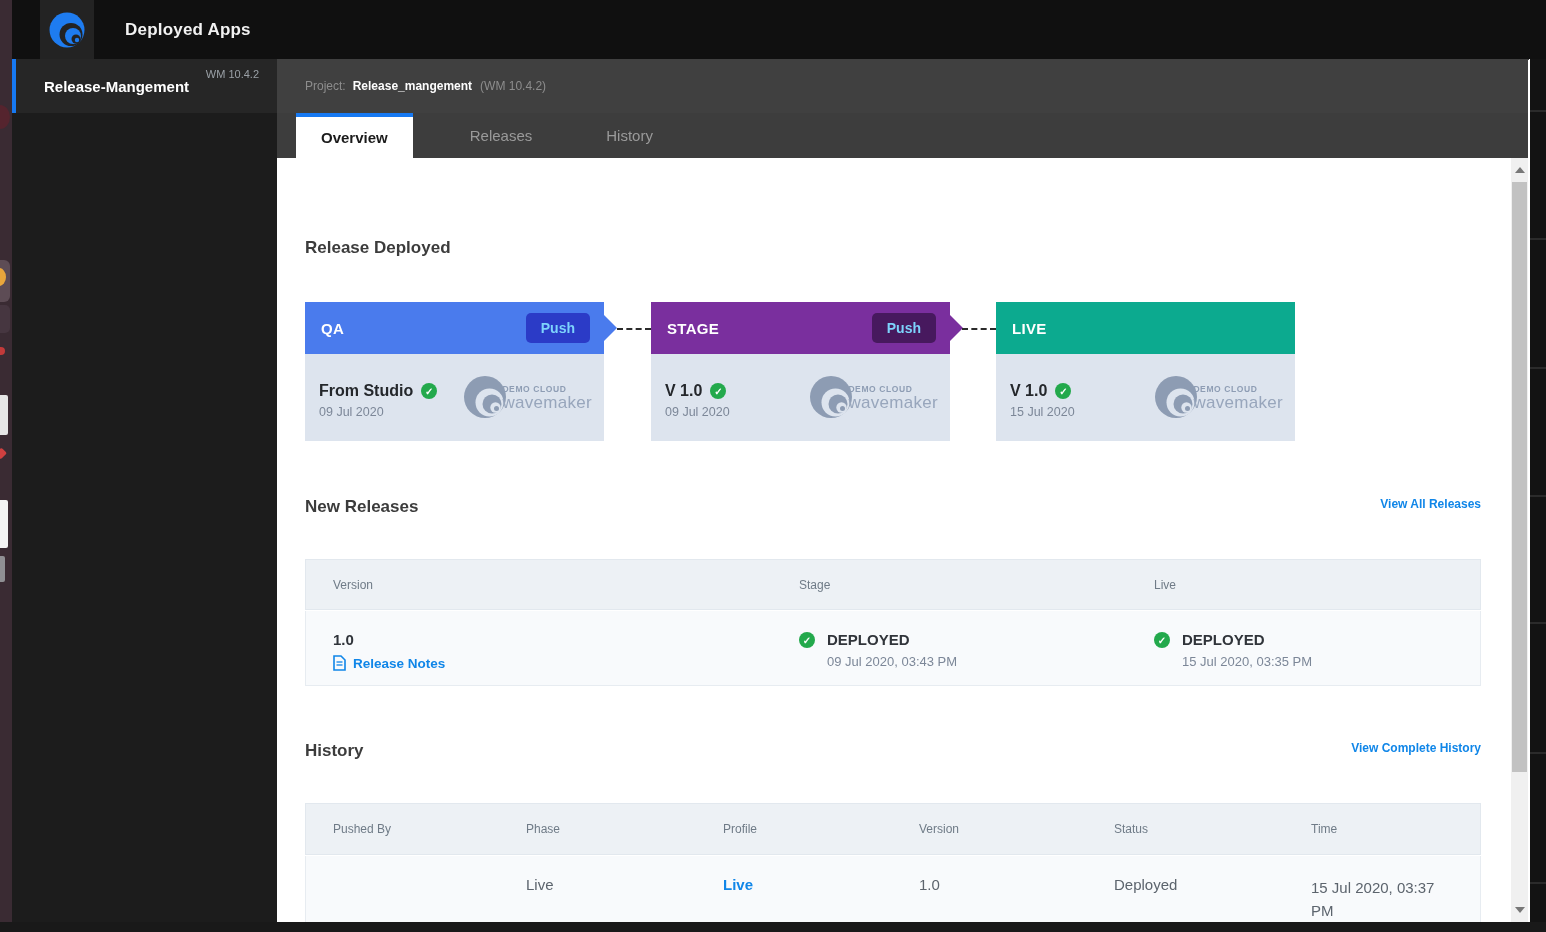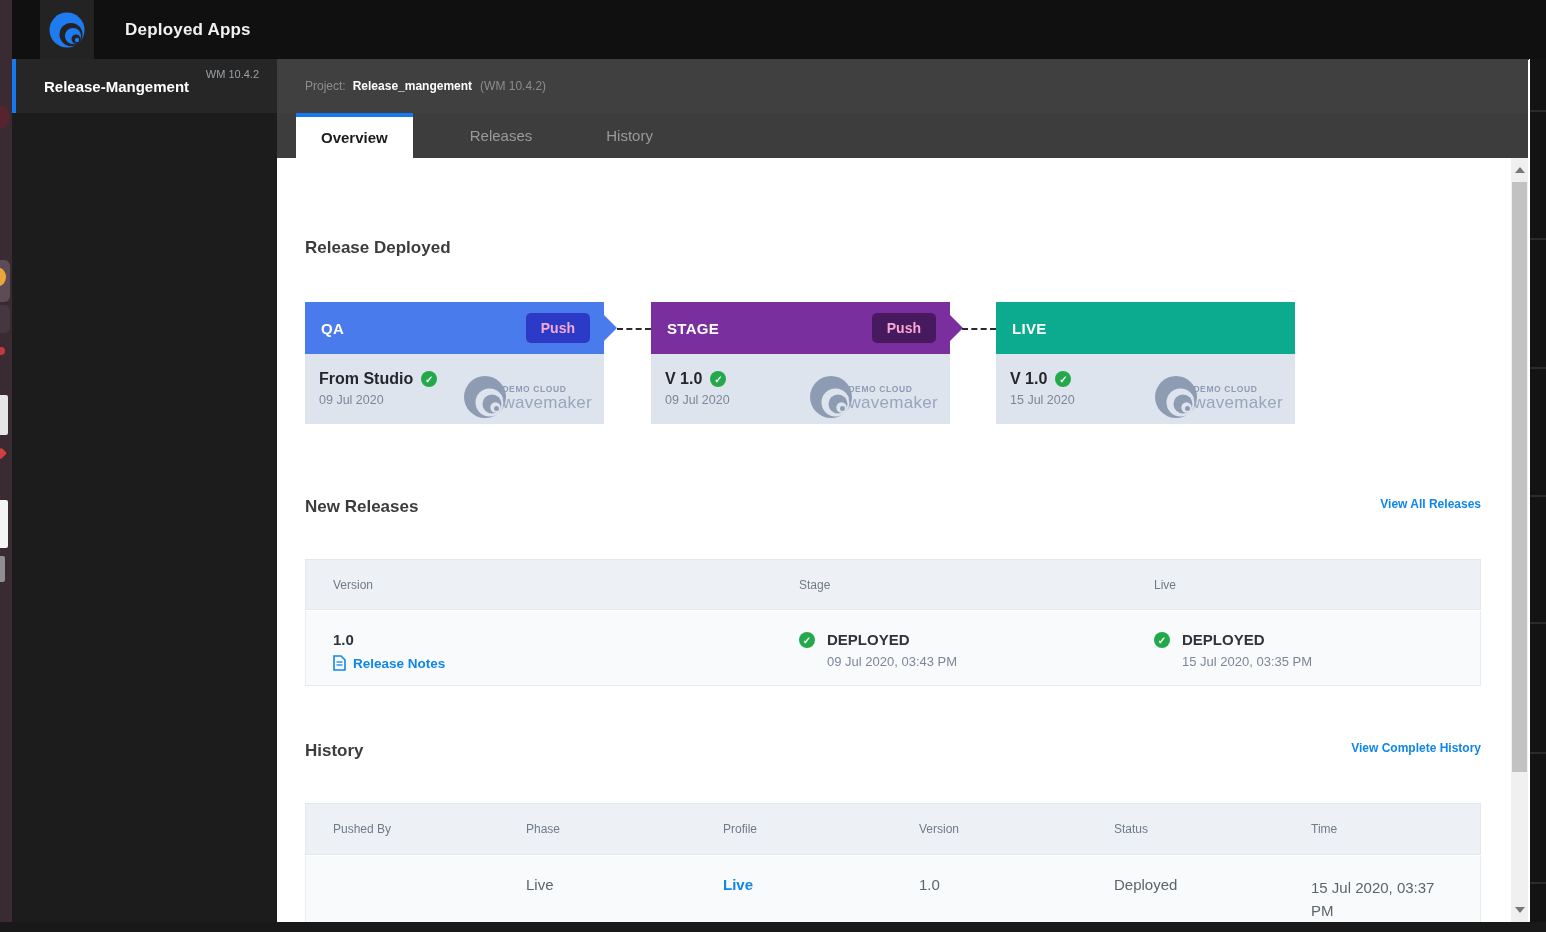--- a/index.html
+++ b/index.html
@@ -45,23 +45,23 @@
 
   .content { position:relative; width:1234px; height:764px; background:#fff; overflow:hidden; }
   .section-heading { position:absolute; left:28px; font-size:17px; font-weight:700; color:#3c3c3c; }
   .view-link { position:absolute; right:30px; font-size:12px; font-weight:700; color:#1086e8; cursor:pointer; text-decoration:none; }
 
   
   .pipeline { position:absolute; left:28px; top:144px; width:1176px; height:139px; }
   .stage-card { position:absolute; top:0; width:299px; height:139px; }
   .stage-header { position:relative; width:100%; height:52px; display:flex; align-items:center; padding:0 16px; }
   .stage-name { color:#fff; font-size:15px; font-weight:700; letter-spacing:.3px; }
-  .push-btn { position:absolute; right:14px; top:11px; height:30px; padding:0 15px; border:none; border-radius:5px; color:#f9a8d4; font-size:14px; font-weight:700; font-family:inherit; cursor:pointer; }
+  .push-btn { position:absolute; right:14px; top:11px; height:30px; padding:0 15px; border:none; border-radius:5px; color:#7dd3fc; font-size:14px; font-weight:700; font-family:inherit; cursor:pointer; }
   .stage-arrow { position:absolute; right:-13px; top:13px; width:0; height:0; border-top:13px solid transparent; border-bottom:13px solid transparent; border-left:13px solid #000; }
-  .stage-body { position:relative; width:100%; height:70px; background:#dde4ee; padding:16px 16px 0 14px; }
+  .stage-body { position:relative; width:100%; height:87px; background:#dde4ee; padding:28px 16px 0 14px; }
   .stage-title-row { display:flex; align-items:center; gap:8px; }
   .stage-title { font-size:16px; font-weight:700; color:#24272b; }
   .stage-date { margin-top:5px; font-size:12.5px; color:#7c8798; }
   .connector { position:absolute; top:26px; height:0; border-top:2px dashed #2b2b2b; }
 
   .check-icon { display:inline-flex; align-items:center; justify-content:center; width:16px; height:16px; border-radius:50%; background:#23a94c; color:#fff; font-size:10px; font-weight:700; flex:0 0 auto; }
 
   .wm-logo { position:absolute; right:12px; top:20px; display:flex; align-items:center; }
   .wm-logo-text { margin-left:-6px; display:flex; flex-direction:column; }
   .wm-logo-line1 { font-size:8.5px; font-weight:700; letter-spacing:.6px; color:#8e9db4; }

